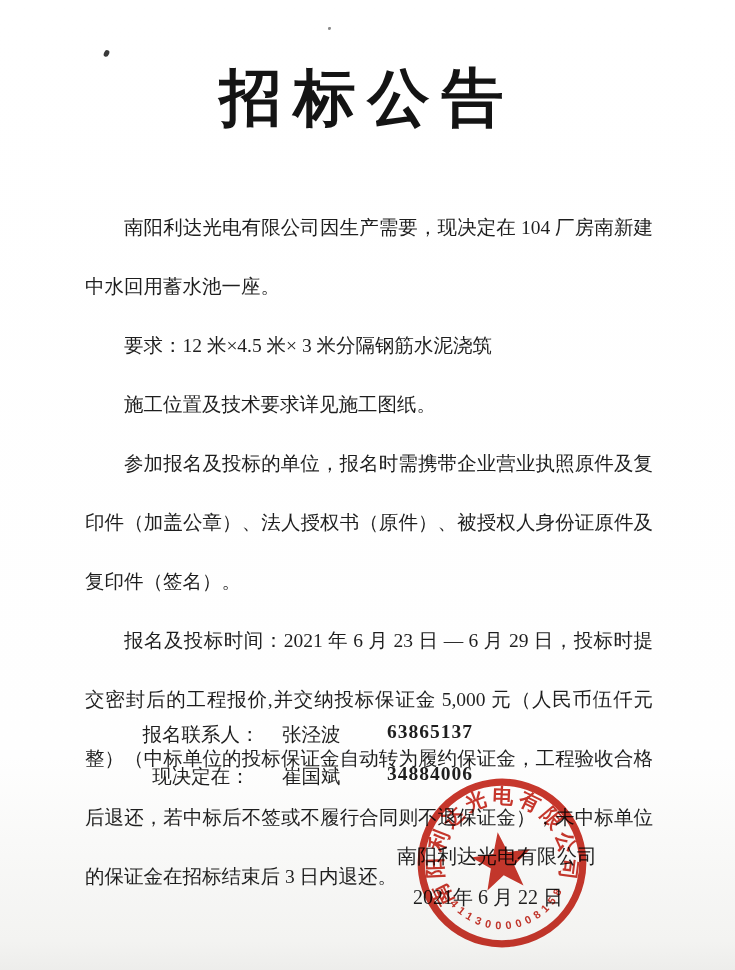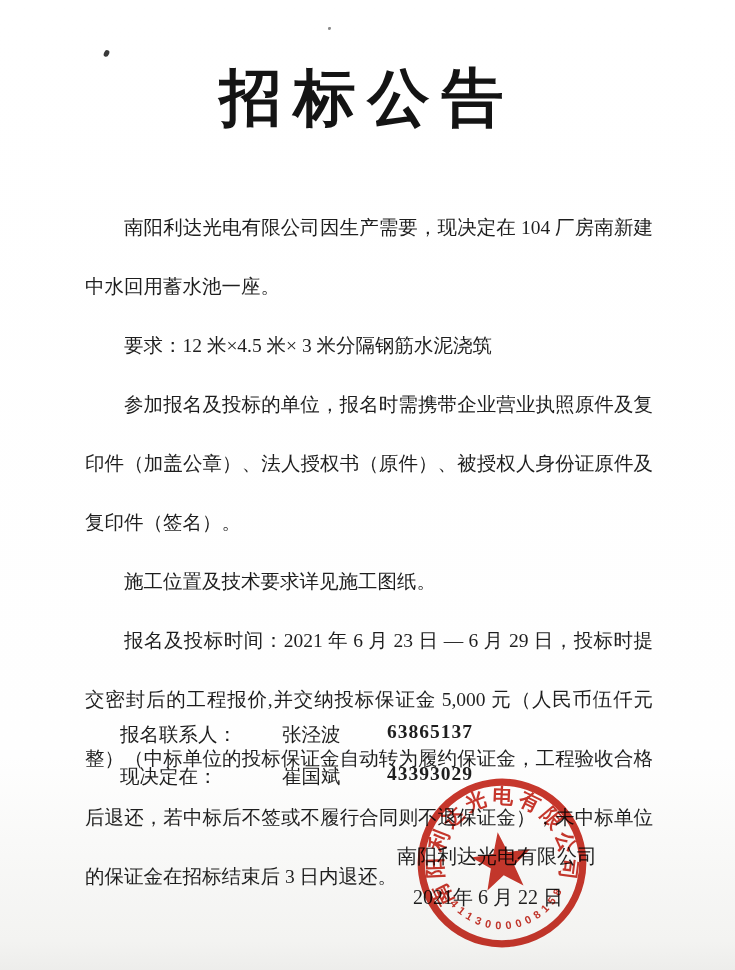--- a/index.html
+++ b/index.html
@@ -23,21 +23,21 @@
   .doc-body {
     position:absolute; left:85px; top:198px; width:568px;
     font-size:19.5px; line-height:59px;
     text-align:justify;
   }
   .doc-body p { margin:0; text-indent:2em; }
   .contact-location { position:absolute; left:133px; top:679px; font-size:19.5px; }
   .contact-row  { position:absolute; left:120px; font-size:19.5px; width:400px; }
   .contact-row.r1 { top:721px; }
   .contact-row.r2 { top:763px; }
-  .c-label { display:inline-block; width:162px; text-align:left; }
+  .c-label { display:inline-block; width:162px; text-align:center; }
   .c-phone { position:absolute; left:267px; top:0; letter-spacing:1px;font-weight:bold; }
   .sig-company { position:absolute; left:397px; top:843px; font-size:20px; }
   .sig-date    { position:absolute; left:413px; top:884px; font-size:20px; }
   .seal {
     position:absolute; left:414px; top:775px;
     width:176px; height:176px;
     transform:rotate(-8deg);
     mix-blend-mode:multiply;
     opacity:0.93;
   }
@@ -54,34 +54,34 @@
 <div class="page">
 
   <div class="speck s1"></div>
   <div class="speck s2"></div>
 
   <h1 class="doc-title">招标公告</h1>
 
   <div class="doc-body">
     <p>南阳利达光电有限公司因生产需要，现决定在 104 厂房南新建中水回用蓄水池一座。</p>
     <p>要求：12 米×4.5 米× 3 米分隔钢筋水泥浇筑</p>
+    <p>施工位置及技术要求详见施工图纸。</p>
     <p>参加报名及投标的单位，报名时需携带企业营业执照原件及复印件（加盖公章）、法人授权书（原件）、被授权人身份证原件及复印件（签名）。</p>
-    <p>施工位置及技术要求详见施工图纸。</p>
     <p>报名及投标时间：2021 年 6 月 23 日 — 6 月 29 日，投标时提交密封后的工程报价,并交纳投标保证金 5,000 元（人民币伍仟元整）（中标单位的投标保证金自动转为履约保证金，工程验收合格后退还，若中标后不签或不履行合同则不退保证金），未中标单位的保证金在招标结束后 3 日内退还。</p>
   </div>
 
 
   <div class="contact-row r1">
     <span class="c-label">报名联系人：</span><span class="c-name">张泾波</span>
     <span class="c-phone">63865137</span>
   </div>
 
   <div class="contact-row r2">
     <span class="c-label">现决定在：</span><span class="c-name">崔国斌</span>
-    <span class="c-phone">43393029</span>
+    <span class="c-phone">34884006</span>
   </div>
 
   <div class="sig-company">南阳利达光电有限公司</div>
   <div class="sig-date">2021年 6 月 22 日</div>
 
   <svg class="seal" viewBox="0 0 170 170">
     <defs>
       <path id="arcTop" d="M 34.8 114 A 58 58 0 1 1 135.2 114" fill="none"></path>
       <path id="arcBottom" d="M 28.5 115 A 64 64 0 0 0 141.5 115" fill="none"></path>
     </defs>

